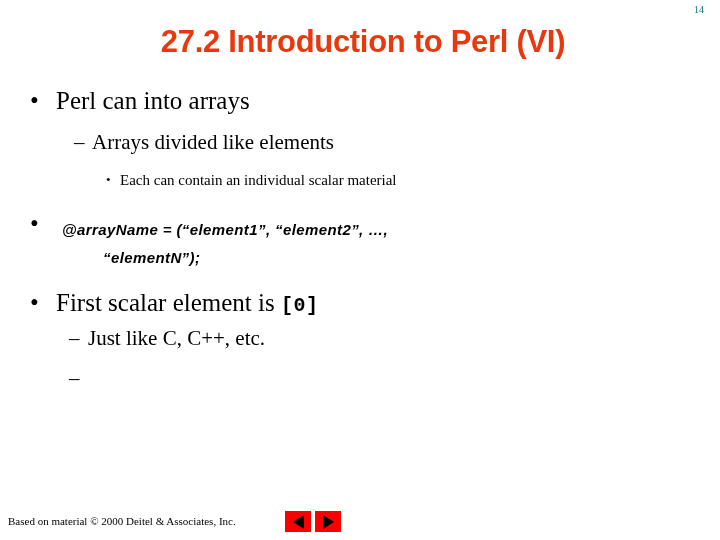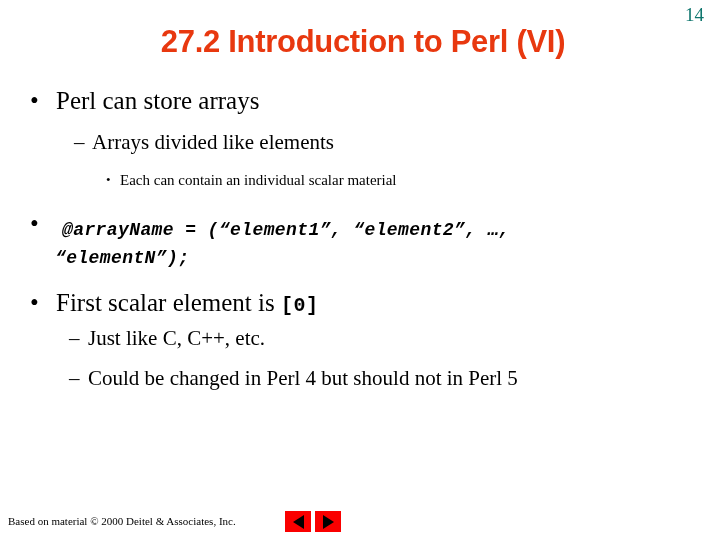--- a/index.html
+++ b/index.html
@@ -22,21 +22,21 @@
     height: 540px;
     background: #ffffff;
   }
 
   
   .page-number {
     position: absolute;
     top: 5px;
     right: 16px;
     font-family: "Liberation Serif", serif;
-    font-size: 19px;
+    font-size: 10px;
     line-height: 1;
     color: #0f766e;
   }
 
   
   .title {
     position: absolute;
     top: 24px;
     left: 0;
     width: 726px;
@@ -105,30 +105,30 @@
   }
   .lvl3 .marker {
     position: absolute;
     left: 106px;
     top: 0;
     font-size: 13px;
   }
 
   
   .code {
-    font-family: Liberation Mono, monospace;
+    font-family: Liberation Sans, sans-serif;
     font-weight: bold;
     font-style: italic;
-    font-size: 18px;
+    font-size: 15px;
     line-height: 28px;
     letter-spacing: 0.4px;
     white-space: pre;
   }
   .code-line-1 { padding-left: 62px; }
-  .code-line-2 { padding-left: 55px; }
+  .code-line-2 { padding-left: 103px; }
 
   .code-inline {
     font-family: "Liberation Mono", "DejaVu Sans Mono", monospace;
     font-weight: bold;
     font-style: normal;
     font-size: 20px;
     letter-spacing: 0.5px;
   }
 
   .spacer-sm { height: 9px; }
@@ -184,21 +184,21 @@
 <div class="slide">
 
   <div class="page-number">14</div>
 
   <div class="title">27.2 Introduction to Perl (VI)</div>
 
   <div class="body">
 
     <div class="line lvl1">
       <span class="marker">•</span>
-      <span>Perl can store arrays</span>
+      <span>Perl can into arrays</span>
     </div>
 
     <div class="spacer-sm"></div>
 
     <div class="line lvl2">
       <span class="marker">–</span>
       <span>Arrays divided like elements</span>
     </div>
 
     <div class="spacer-sm"></div>
@@ -229,21 +229,20 @@
 
     <div class="line lvl2 shallow">
       <span class="marker">–</span>
       <span>Just like C, C++, etc.</span>
     </div>
 
     <div class="spacer-sm"></div>
 
     <div class="line lvl2 shallow">
       <span class="marker">–</span>
-      <span>Could be changed in Perl 4 but should not in Perl 5</span>
     </div>
 
   </div>
 
   <div class="footer">
     <div class="footer-text">Based on material © 2000 Deitel &amp; Associates, Inc.</div>
 
     <div class="nav-btn nav-prev">
       <span class="tri tri-left"></span>
     </div>

